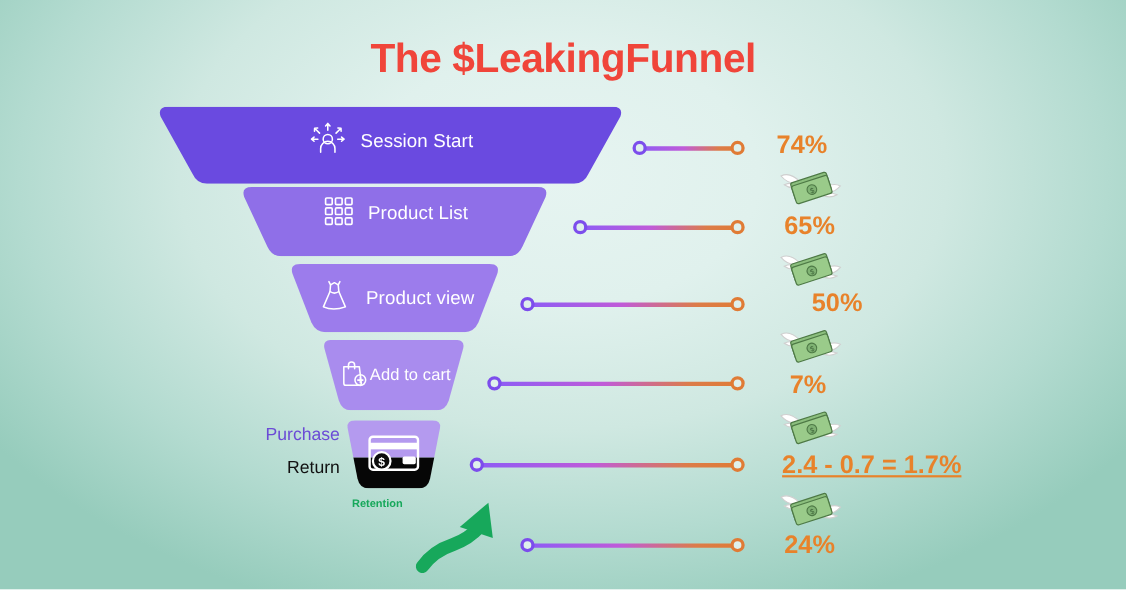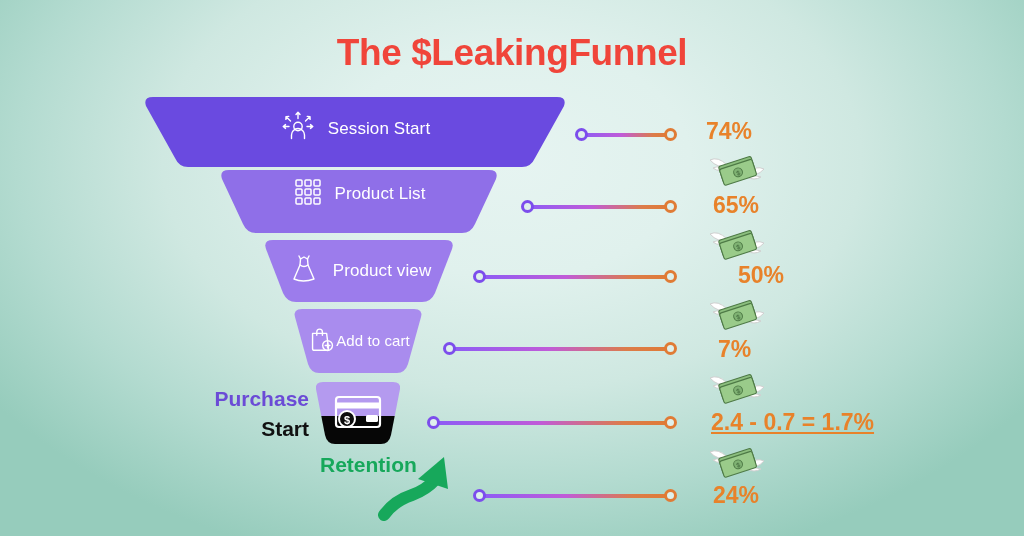--- a/index.html
+++ b/index.html
@@ -75,31 +75,31 @@
   #stage-addtocart .stage-content {
     flex-direction: row;
     gap: 0px;
     justify-content: center;
   }
   #stage-addtocart .stage-label { font-size: 15px; margin-top: -2px; }
 
   
   .side-label {
     position: absolute;
-    font-size: 21px;
-    font-weight: bold;
+    font-size: 16px;
+    font-weight: normal;
     white-space: nowrap;
     text-align: right;
   }
   #label-purchase { color: #6B4BD6; right: 0; top: 0; }
   #label-return   { color: #111111; right: 0; top: 0; }
   #label-retention {
     position: absolute;
     color: #17A85B;
-    font-size: 21px;
+    font-size: 10px;
     font-weight: bold;
     white-space: nowrap;
   }
   
   .connector {
     position: absolute;
     height: 16px;
     display: flex;
     align-items: center;
   }
@@ -240,21 +240,21 @@
           <rect x="4" y="5" width="44" height="30" rx="3" fill="none" stroke="#ffffff" stroke-width="2.2"></rect>
           <rect x="4" y="10.5" width="44" height="6" fill="#ffffff"></rect>
           <rect x="34" y="23" width="12" height="7" rx="1.5" fill="#ffffff"></rect>
           <circle cx="15" cy="27" r="8" fill="#0d0d0d" stroke="#ffffff" stroke-width="2"></circle>
           <text x="15" y="31.5" font-family="'Liberation Sans',sans-serif" font-size="11" font-weight="bold" fill="#ffffff" text-anchor="middle">$</text>
         </svg>
       </span>
     </div>
 
     <div class="side-label" id="label-purchase" style="right:92px; top:5px;">Purchase</div>
-    <div class="side-label" id="label-return" style="right:92px; top:35px;">Start</div>
+    <div class="side-label" id="label-return" style="right:92px; top:35px;">Return</div>
   </div>
 
   <div id="label-retention" style="left:320px; top:453px;">Retention</div>
   <div style="position:absolute; left:378px; top:443px; width:82px; height:78px;">
     <svg width="82" height="78" viewBox="0 0 82 78" fill="none">
       <path d="M6 72 Q16 58 34 52 Q48 47 58 36" stroke="#17A85B" stroke-width="12" fill="none" stroke-linecap="round"></path>
       <path d="M66 14 L70 46 L40 36 Z" fill="#17A85B"></path>
     </svg>
   </div>
 

